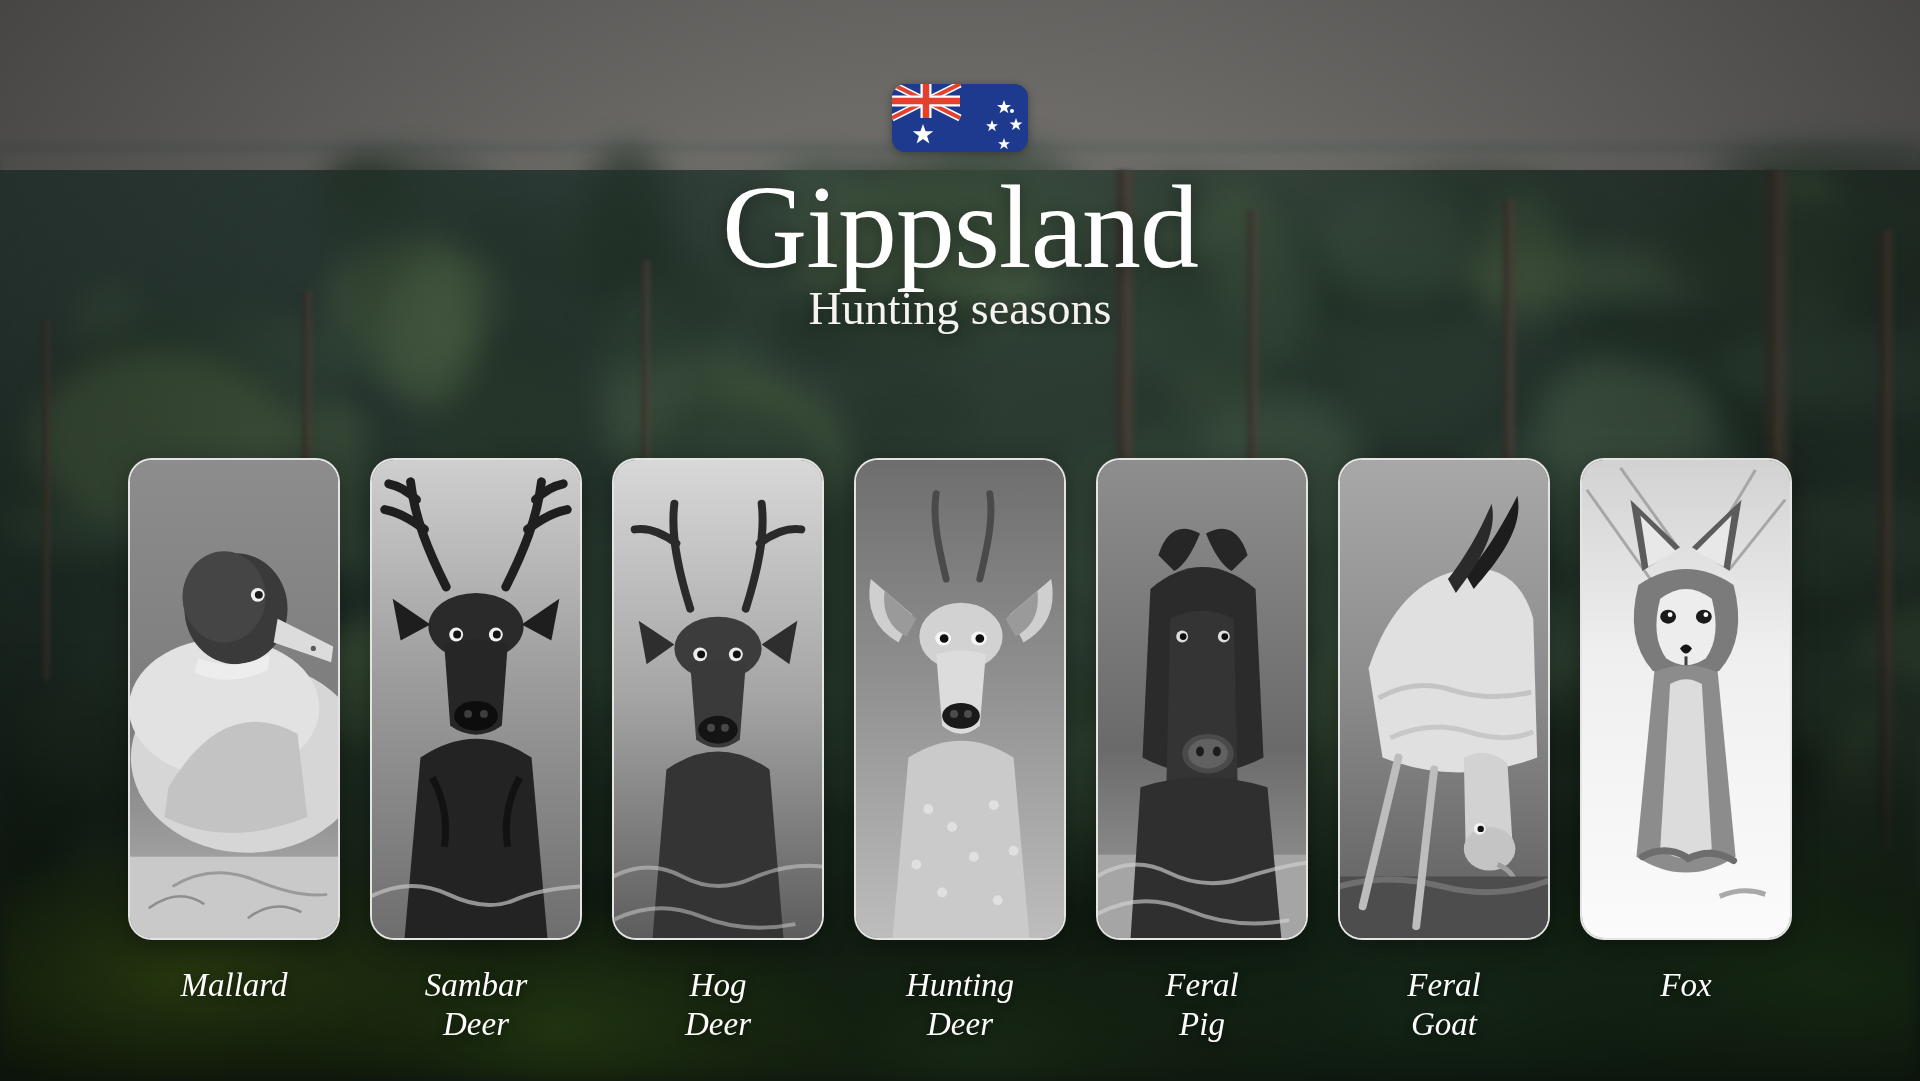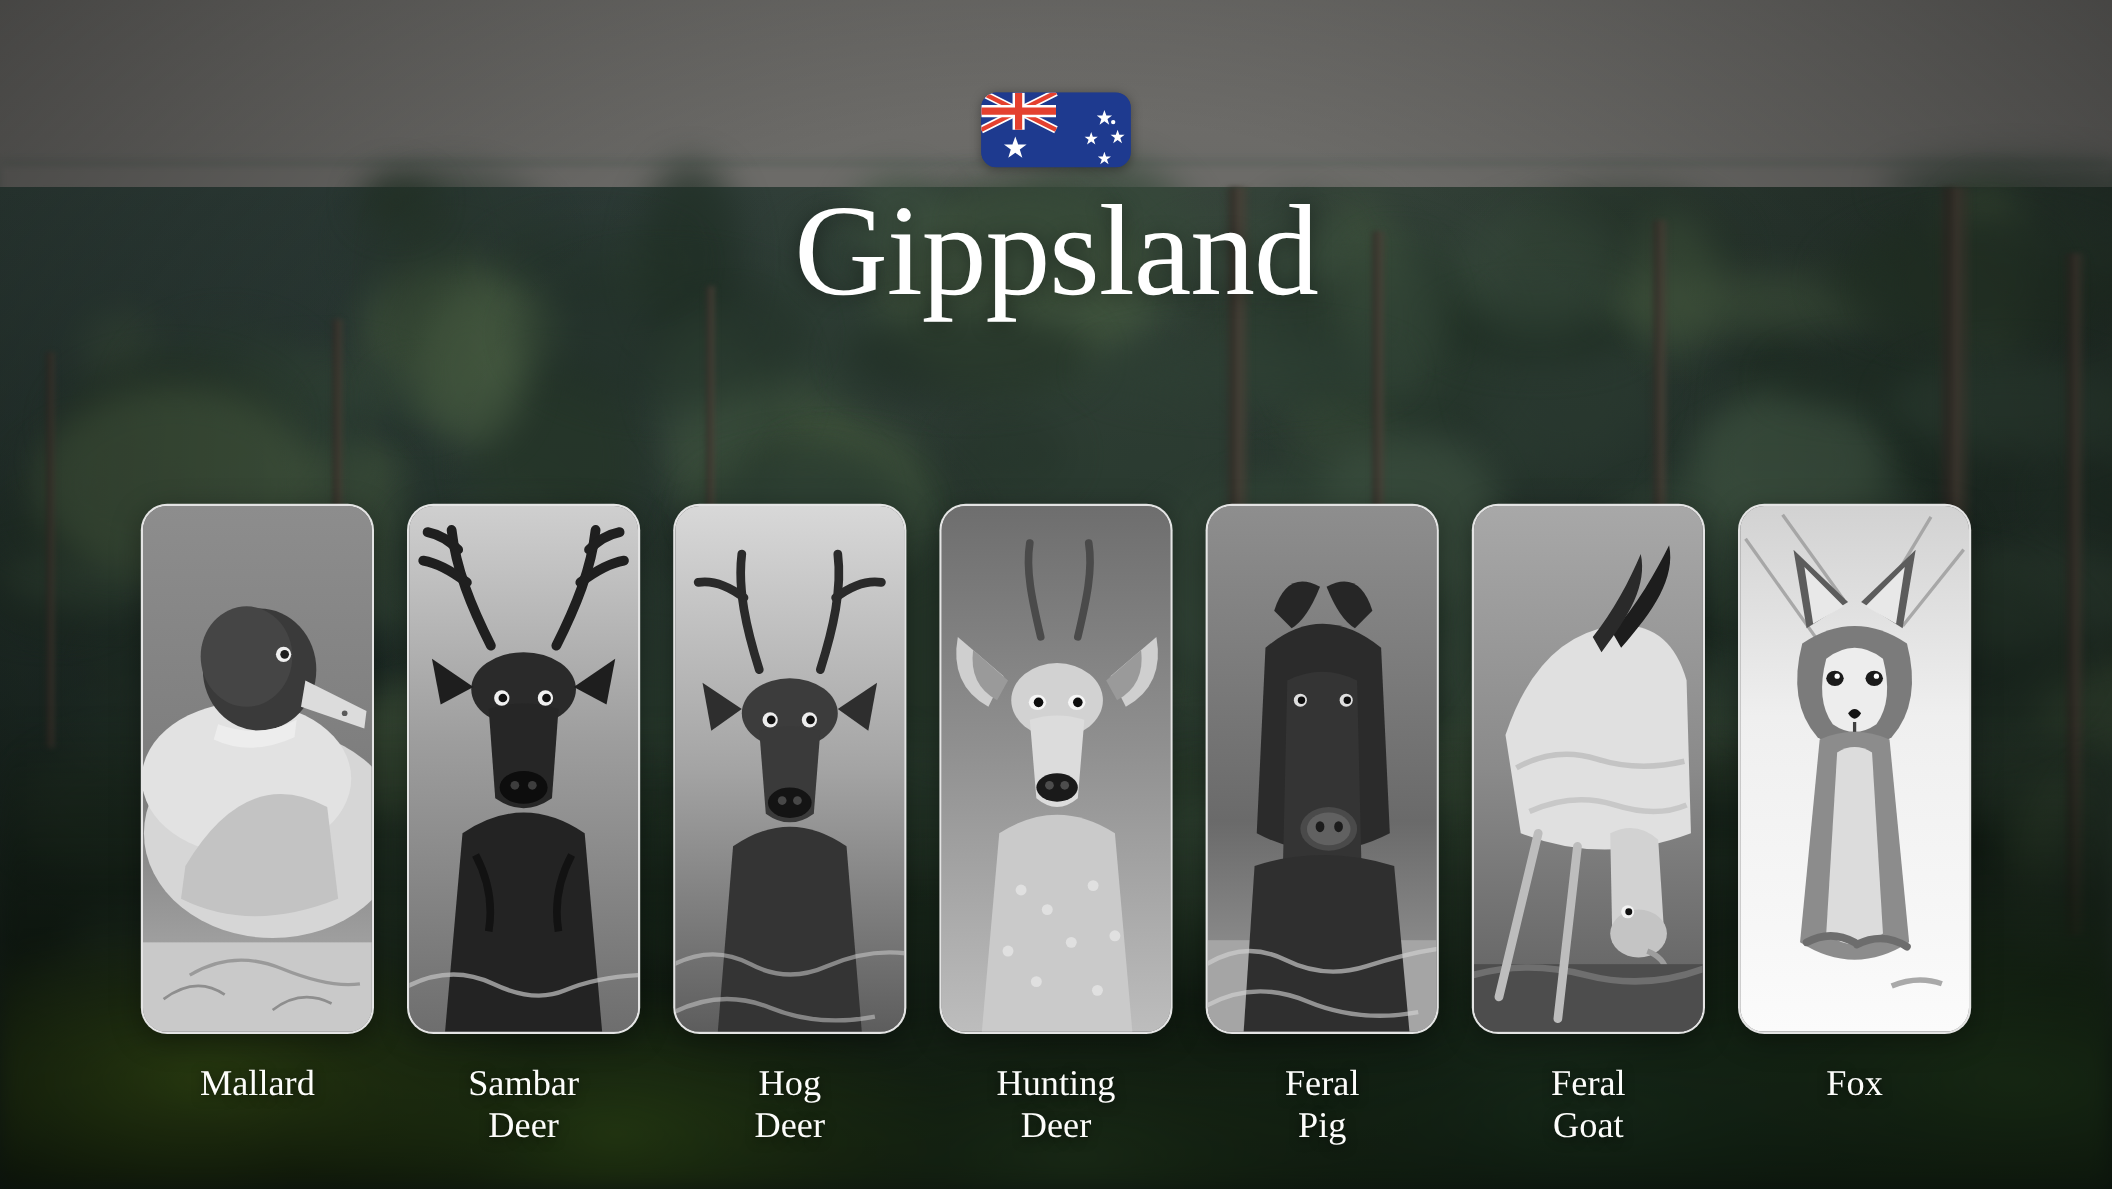--- a/index.html
+++ b/index.html
@@ -92,21 +92,21 @@
     font-family:"Liberation Serif", serif;
     font-size:46px; line-height:1.1; font-weight:400;
     color:#f4f3ef; margin-top:-4px;
     text-shadow:0 2px 12px rgba(0,0,0,.45);
   }
 
   
   .cards {
     position:absolute; left:0; top:458px; width:1920px;
     display:flex; justify-content:center; align-items:flex-start;
-    gap:30px; z-index:5;
+    gap:30px; z-index:5;font-style:italic;
   }
   .card-col { width:212px; display:flex; flex-direction:column; align-items:center; }
 
   .card {
     width:212px; height:482px;
     border-radius:24px;
     border:2px solid rgba(255,255,255,.82);
     overflow:hidden; position:relative;
     background:#6a6a6a;
     box-shadow:0 6px 26px rgba(0,0,0,.35);
@@ -356,20 +356,21 @@
 
       <polygon fill="#ffffff" points="112,16 113.8,21 119,21 114.8,24.2 116.4,29.3 112,26.2 107.6,29.3 109.2,24.2 105,21 110.2,21"></polygon>
       <polygon fill="#ffffff" points="124,34 125.6,38.6 130.4,38.6 126.5,41.5 128,46.2 124,43.3 120,46.2 121.5,41.5 117.6,38.6 122.4,38.6"></polygon>
       <polygon fill="#ffffff" points="100,36 101.5,40.3 106,40.3 102.4,43 103.8,47.3 100,44.6 96.2,47.3 97.6,43 94,40.3 98.5,40.3"></polygon>
       <polygon fill="#ffffff" points="112,54 113.5,58.3 118,58.3 114.4,61 115.8,65.3 112,62.6 108.2,65.3 109.6,61 106,58.3 110.5,58.3"></polygon>
       <circle cx="120" cy="27" r="2" fill="#ffffff"></circle>
     </svg>
   </div>
 
   <div class="title">Gippsland</div>
+  <div class="subtitle">Hunting seasons</div>
 </div>
 
 <div class="cards" id="cards">
     <div class="card-col">
       <div class="card">
         <svg class="ph-svg" viewBox="0 0 212 482" preserveAspectRatio="xMidYMid slice">
       <defs>
         <linearGradient id="mBg" x1="0" y1="0" x2="0" y2="1">
           <stop offset="0%" stop-color="#8d8d8d"></stop>
               <stop offset="55%" stop-color="#7c7c7c"></stop>

